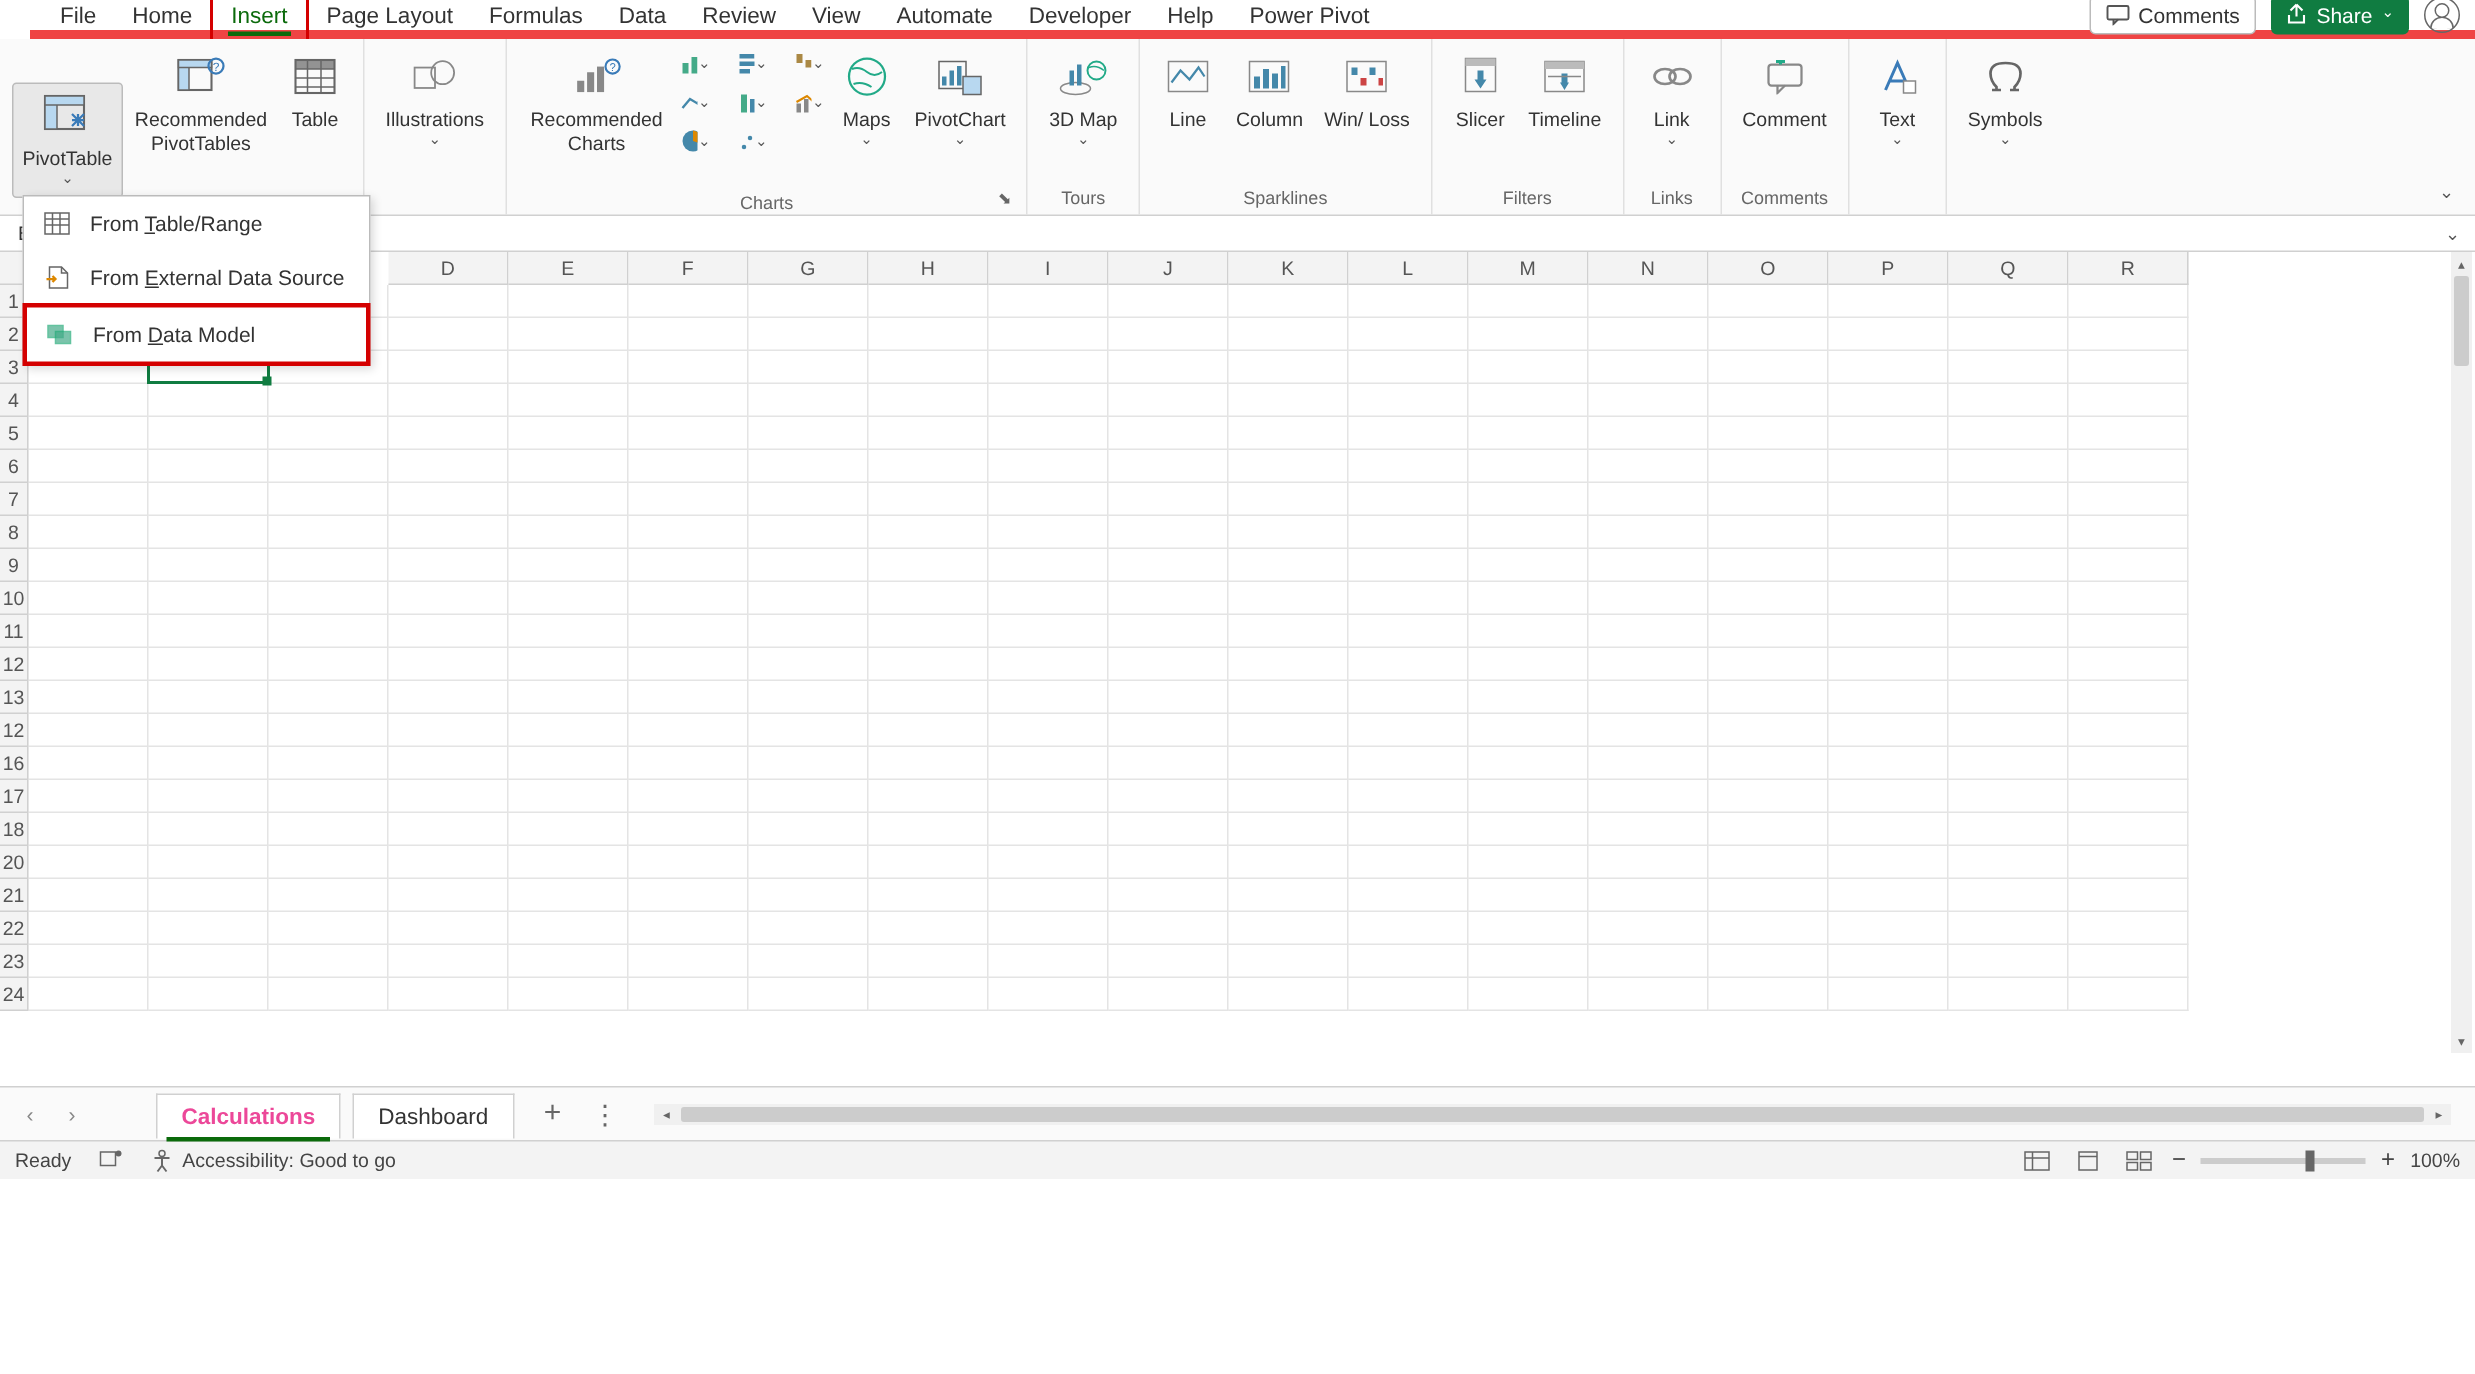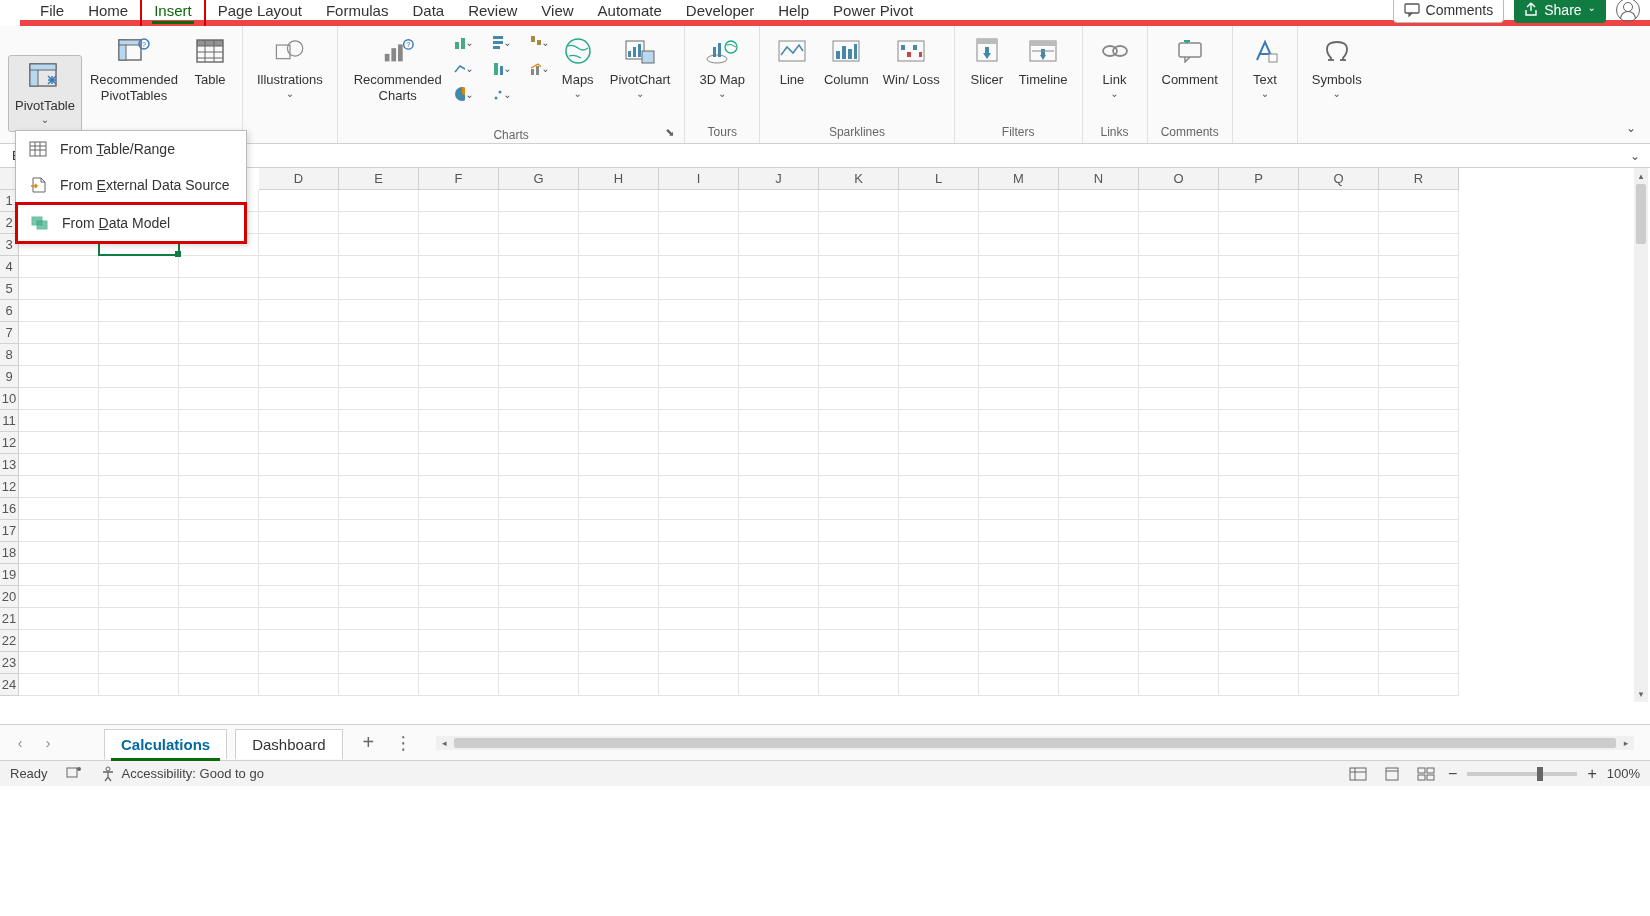--- a/index.html
+++ b/index.html
@@ -51,21 +51,21 @@
 
 .dropdown-menu { position: absolute; top: 130px; left: 15px; width: 232px; background: #fff; border: 1px solid #bbb; box-shadow: 2px 2px 6px rgba(0,0,0,0.15); z-index: 100; }
 .dropdown-item { display: flex; align-items: center; gap: 12px; padding: 8px 12px; cursor: pointer; font-size: 14px; }
 .dropdown-item.red-box { border: 3px solid #d40000; margin: -1px; }
 .dd-icon { width: 20px; height: 20px; display: flex; align-items: center; justify-content: center; }
 .underline { text-decoration: underline; }
 
 .sheet-tabs { height: 36px; border-top: 1px solid #d0d0d0; display: flex; align-items: center; padding: 0 10px; gap: 8px; position: relative; background: #fafafa; }
 .nav-arrow { width: 20px; height: 20px; display: flex; align-items: center; justify-content: center; color: #888; cursor: pointer; font-size: 14px; }
 .sheet-tab { padding: 6px 16px; border: 1px solid #d0d0d0; border-bottom: none; background: #fff; cursor: pointer; font-size: 15px; position: relative; bottom: -1px; }
-.sheet-tab.active { font-weight: 600; color: #0369a1; }
+.sheet-tab.active { font-weight: 600; color: #ec4899; }
 .sheet-tab.active::after { content: ''; position: absolute; bottom: -2px; left: 6px; right: 6px; height: 3px; background: #0b6a0b; }
 .sheet-add { font-size: 20px; color: #666; cursor: pointer; padding: 0 12px; }
 .sheet-more { margin-left: auto; color: #666; cursor: pointer; font-size: 18px; padding-right: 10px; }
 .hscroll { flex: 1; height: 14px; background: #f0f0f0; display: flex; align-items: center; margin: 0 6px; }
 .hscroll .left, .hscroll .right { width: 16px; text-align: center; font-size: 9px; color: #666; cursor: pointer; }
 .hscroll .thumb { height: 10px; background: #ccc; flex: 1; border-radius: 2px; margin: 0 2px; }
 
 .status-bar { height: 26px; background: #f3f3f3; border-top: 1px solid #d0d0d0; display: flex; align-items: center; padding: 0 10px; font-size: 13px; color: #444; gap: 18px; }
 .status-bar .right { margin-left: auto; display: flex; align-items: center; gap: 10px; }
 .view-btn { width: 24px; height: 20px; border: 1px solid transparent; display: flex; align-items: center; justify-content: center; cursor: pointer; }
@@ -846,41 +846,20 @@
         <div class="cell"></div>
         <div class="cell"></div>
         <div class="cell"></div>
         <div class="cell"></div>
         <div class="cell"></div>
         <div class="cell"></div>
         <div class="cell"></div>
         <div class="cell"></div>
       </div>
       <div class="row">
-        <div class="row-header">19</div>
-        <div class="cell"></div>
-        <div class="cell"></div>
-        <div class="cell"></div>
-        <div class="cell"></div>
-        <div class="cell"></div>
-        <div class="cell"></div>
-        <div class="cell"></div>
-        <div class="cell"></div>
-        <div class="cell"></div>
-        <div class="cell"></div>
-        <div class="cell"></div>
-        <div class="cell"></div>
-        <div class="cell"></div>
-        <div class="cell"></div>
-        <div class="cell"></div>
-        <div class="cell"></div>
-        <div class="cell"></div>
-        <div class="cell"></div>
-      </div>
-      <div class="row">
         <div class="row-header">20</div>
         <div class="cell"></div>
         <div class="cell"></div>
         <div class="cell"></div>
         <div class="cell"></div>
         <div class="cell"></div>
         <div class="cell"></div>
         <div class="cell"></div>
         <div class="cell"></div>
         <div class="cell"></div>

